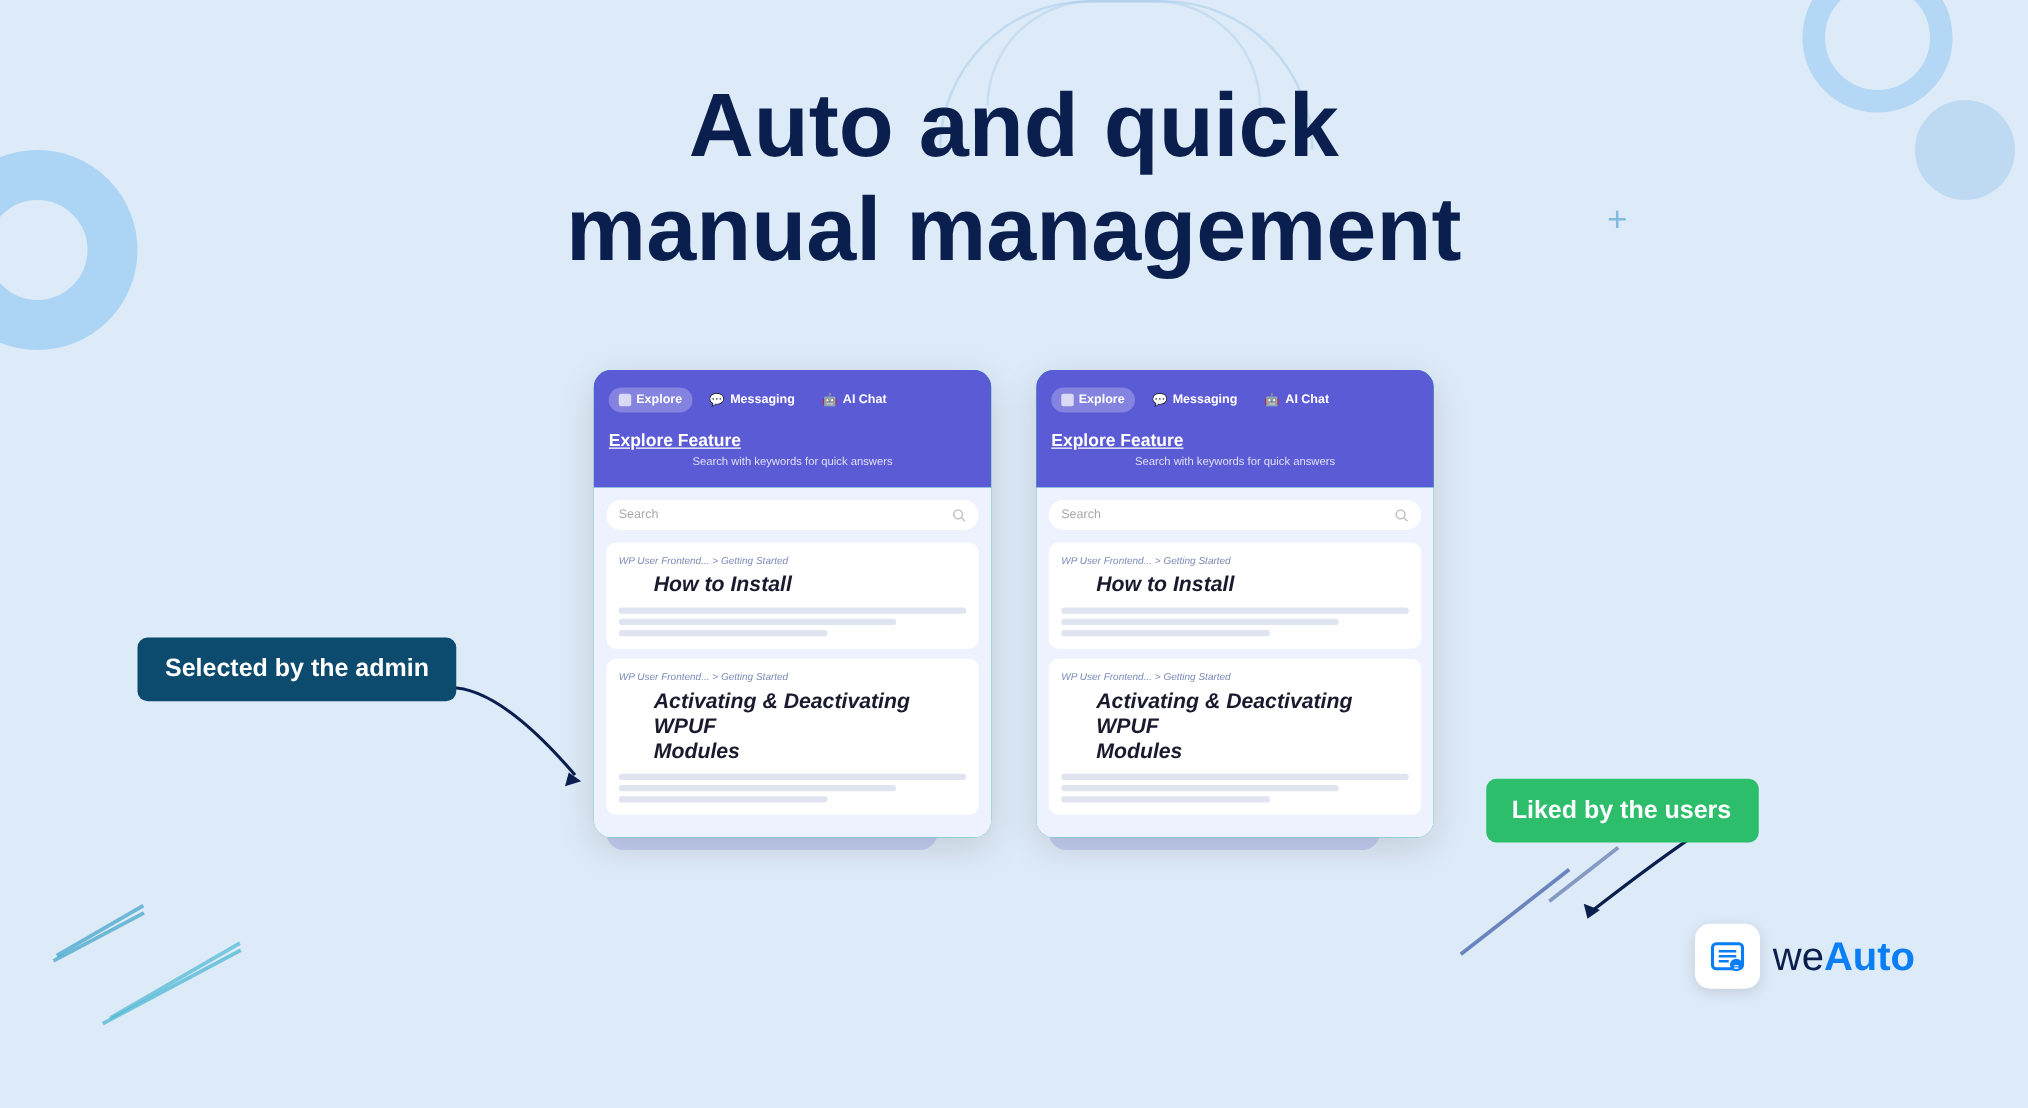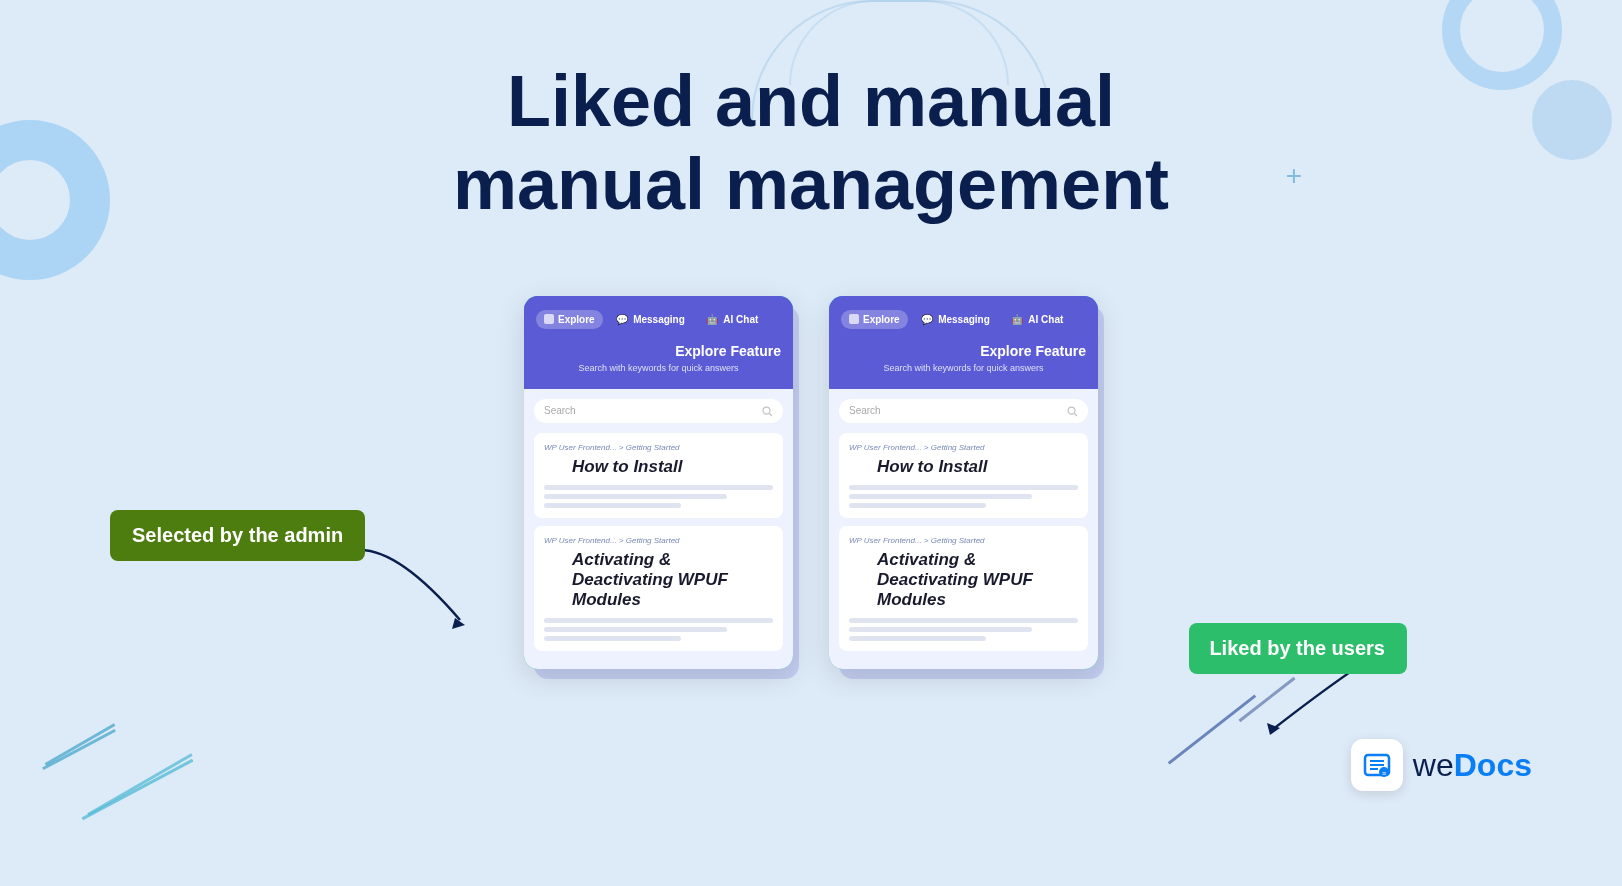--- a/index.html
+++ b/index.html
@@ -108,21 +108,21 @@
     
     .cards-row {
       display: flex;
       gap: 36px;
       position: relative;
       margin-top: 10px;
     }
 
     
     .ui-card {
-      width: 269px;
+      width: 318px;
       background: #14b8a6;
       border-radius: 14px;
       overflow: hidden;
       box-shadow: 0 8px 30px rgba(0,0,0,0.12);
       position: relative;
     }
 
     .ui-card-header {
       background: #5b5bd6;
       padding: 14px 12px 16px;
@@ -153,22 +153,23 @@
       width: 10px; height: 10px;
       border-radius: 2px;
       background: rgba(255,255,255,0.7);
       display: inline-block;
     }
 
     .explore-feature-title {
       color: white;
       font-size: 14px;
       font-weight: 700;
-      text-align: right;
+      text-align: left;
       margin-bottom: 4px;
+      text-decoration: underline;
     }
 
     .explore-feature-sub {
       color: rgba(255,255,255,0.8);
       font-size: 9px;
       text-align: center;
     }
 
     .ui-card-body {
       background: #eef2ff;
@@ -251,21 +252,21 @@
       position: absolute;
       padding: 14px 22px;
       border-radius: 8px;
       font-size: 20px;
       font-weight: 700;
       color: white;
       z-index: 10;
     }
 
     .label-admin {
-      background: #4d7c0f;
+      background: #0c4a6e;
       left: 110px;
       top: 510px;
     }
 
     .label-users {
       background: #2dbe6c;
       right: 215px;
       top: 623px;
       padding-left: 20px;
     }
@@ -302,21 +303,21 @@
 <div class="bg-decoration circle-top-right"></div>
 <div class="bg-decoration arc-top-center"></div>
 <div class="bg-decoration arc-top-center2"></div>
 <div class="bg-decoration dot-top-right"></div>
 <div class="bg-decoration plus-sign">+</div>
 <div class="bg-decoration line-bottom-left"></div>
 <div class="bg-decoration line-bottom-left2"></div>
 
 <div class="page-content">
   <h1 class="main-title">
-    <span>Liked and manual</span><br>
+    <span>Auto and quick</span><br>
     <span>manual management</span>
   </h1>
 
   <div class="cards-row">
 
     <div style="position:relative;">
       <div class="card-shadow"></div>
       <div class="ui-card">
         <div class="ui-card-header">
           <div class="tab-bar">
@@ -443,21 +444,21 @@
     <svg width="30" height="30" viewBox="0 0 30 30">
       <rect x="3" y="5" width="24" height="20" rx="3" fill="none" stroke="#0a7ef5" stroke-width="2.5"></rect>
       <line x1="8" y1="11" x2="22" y2="11" stroke="#0a7ef5" stroke-width="2"></line>
       <line x1="8" y1="15" x2="22" y2="15" stroke="#0a7ef5" stroke-width="2"></line>
       <line x1="8" y1="19" x2="16" y2="19" stroke="#0a7ef5" stroke-width="2"></line>
       <circle cx="22" cy="22" r="5" fill="#0a7ef5"></circle>
       <text x="22" y="26" text-anchor="middle" fill="white" font-size="7" font-weight="bold">≡</text>
     </svg>
   </div>
   <div style="font-size:32px; font-weight:400; color:#0a1f4e;">
-    we<span style="font-weight:800; color:#0a7ef5;">Docs</span>
+    we<span style="font-weight:800; color:#0a7ef5;">Auto</span>
   </div>
 </div>
 
 <div style="position:absolute; bottom:155px; right:355px; width:110px; height:3px; background:#2c4fa0; transform:rotate(-38deg); opacity:0.65;"></div>
 <div style="position:absolute; bottom:185px; right:320px; width:70px; height:3px; background:#1a3a80; transform:rotate(-38deg); opacity:0.45;"></div>
 
 <div style="position:absolute; bottom:95px; left:75px; width:125px; height:3px; background:#4eb8d4; transform:rotate(-28deg); opacity:0.75;"></div>
 <div style="position:absolute; bottom:135px; left:38px; width:82px; height:3px; background:#2196c0; transform:rotate(-28deg); opacity:0.6;"></div>
 
 </body></html>

